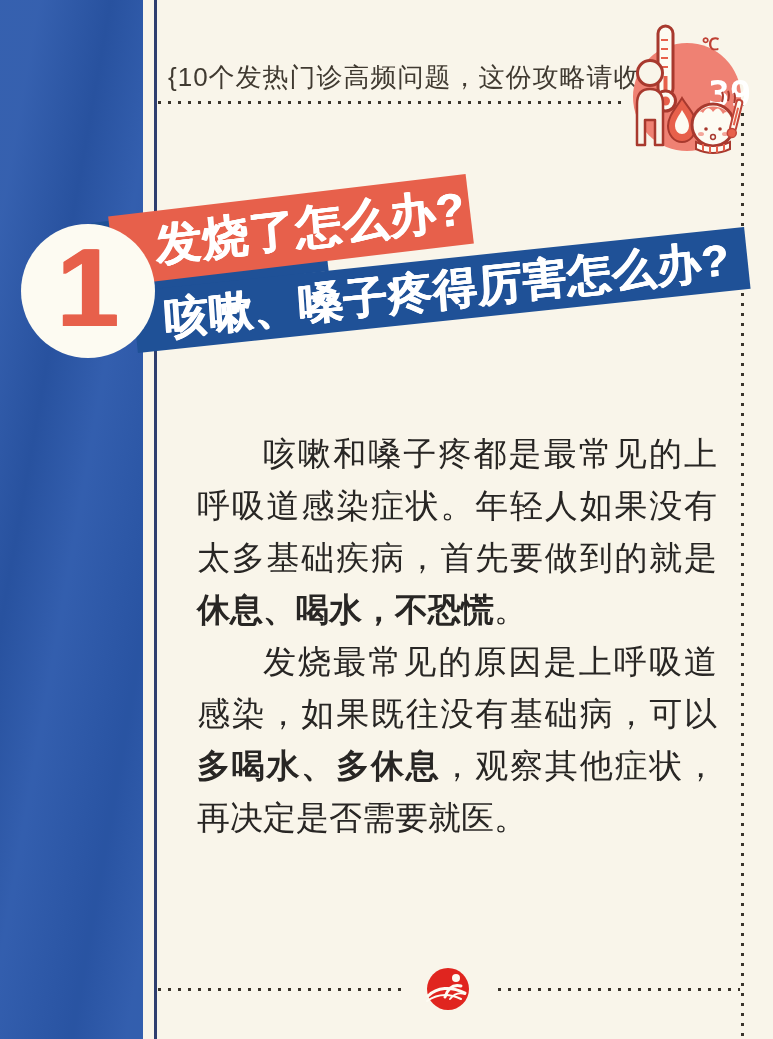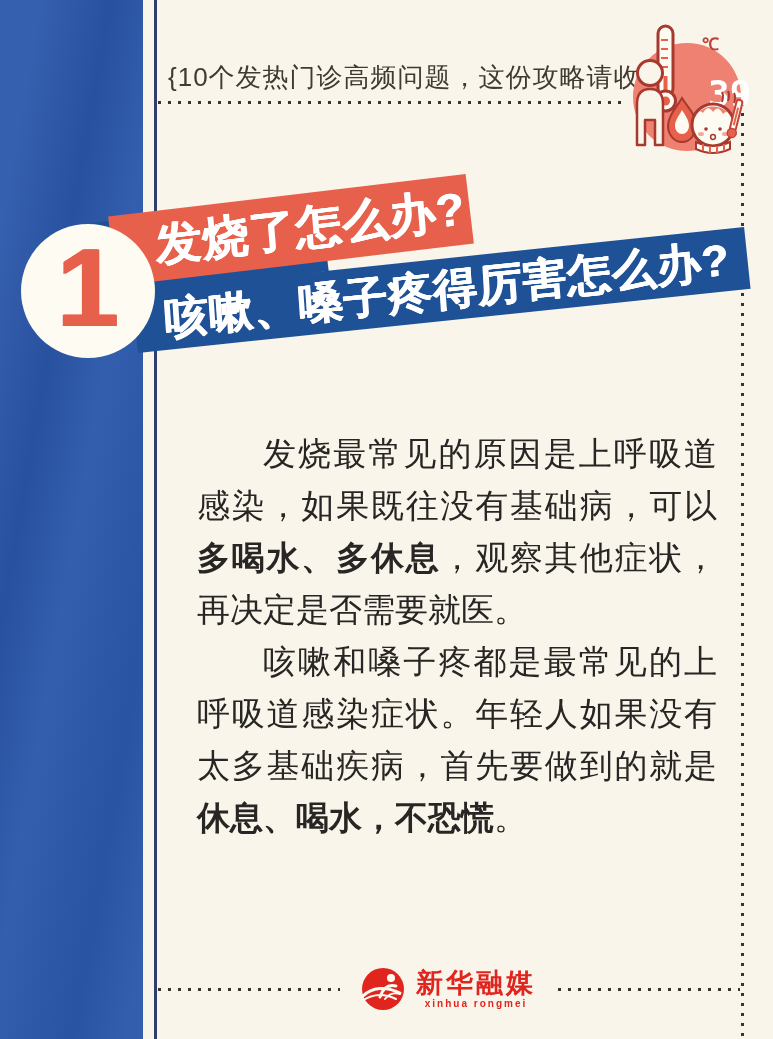--- a/index.html
+++ b/index.html
@@ -166,32 +166,28 @@
   <span class="txt">咳嗽、嗓子疼得厉害怎么办?</span>
 </div>
 <div class="banner red">
   <span class="txt">发烧了怎么办?</span>
 </div>
 <div class="num-circle">
   <span class="num">1</span>
 </div>
 
 <div class="article">
+    <p><span>咳嗽和嗓子疼都是最常见的上呼吸道感染症状。年轻人如果没有太多基础疾病，首先要做到的就是</span><span class="b">休息、喝水，不恐慌</span><span>。</span></p>
     <p><span>发烧最常见的原因是上呼吸道感染，如果既往没有基础病，可以</span><span class="b">多喝水、多休息</span><span>，观察其他症状，再决定是否需要就医。</span></p>
-    <p><span>咳嗽和嗓子疼都是最常见的上呼吸道感染症状。年轻人如果没有太多基础疾病，首先要做到的就是</span><span class="b">休息、喝水，不恐慌</span><span>。</span></p>
   </div>
 
 <div class="footer-brand">
   <div class="brand-box">
     <svg width="46" height="46" viewBox="0 0 46 46">
       <circle cx="23" cy="23" r="21" fill="#e0251f"></circle>
       <path d="M3,30 C12,21 26,20 40,27" fill="none" stroke="#fdfbf2" stroke-width="3" stroke-linecap="round"></path>
       <path d="M2,35 C12,28 24,27 36,33" fill="none" stroke="#fdfbf2" stroke-width="2" stroke-linecap="round"></path>
       <circle cx="31" cy="12" r="4" fill="#fdfbf2"></circle>
       <path d="M20,31 C23,22 28,18 36,20" fill="none" stroke="#fdfbf2" stroke-width="3" stroke-linecap="round"></path>
       <path d="M25,33 C29,28 34,26 40,28" fill="none" stroke="#fdfbf2" stroke-width="2" stroke-linecap="round"></path>
     </svg>
-    <div class="brand-texts">
-      <div class="brand-cn">新华融媒</div>
-      <div class="brand-en">xinhua rongmei</div>
-    </div>
   </div>
 </div>
 
 </body></html>

